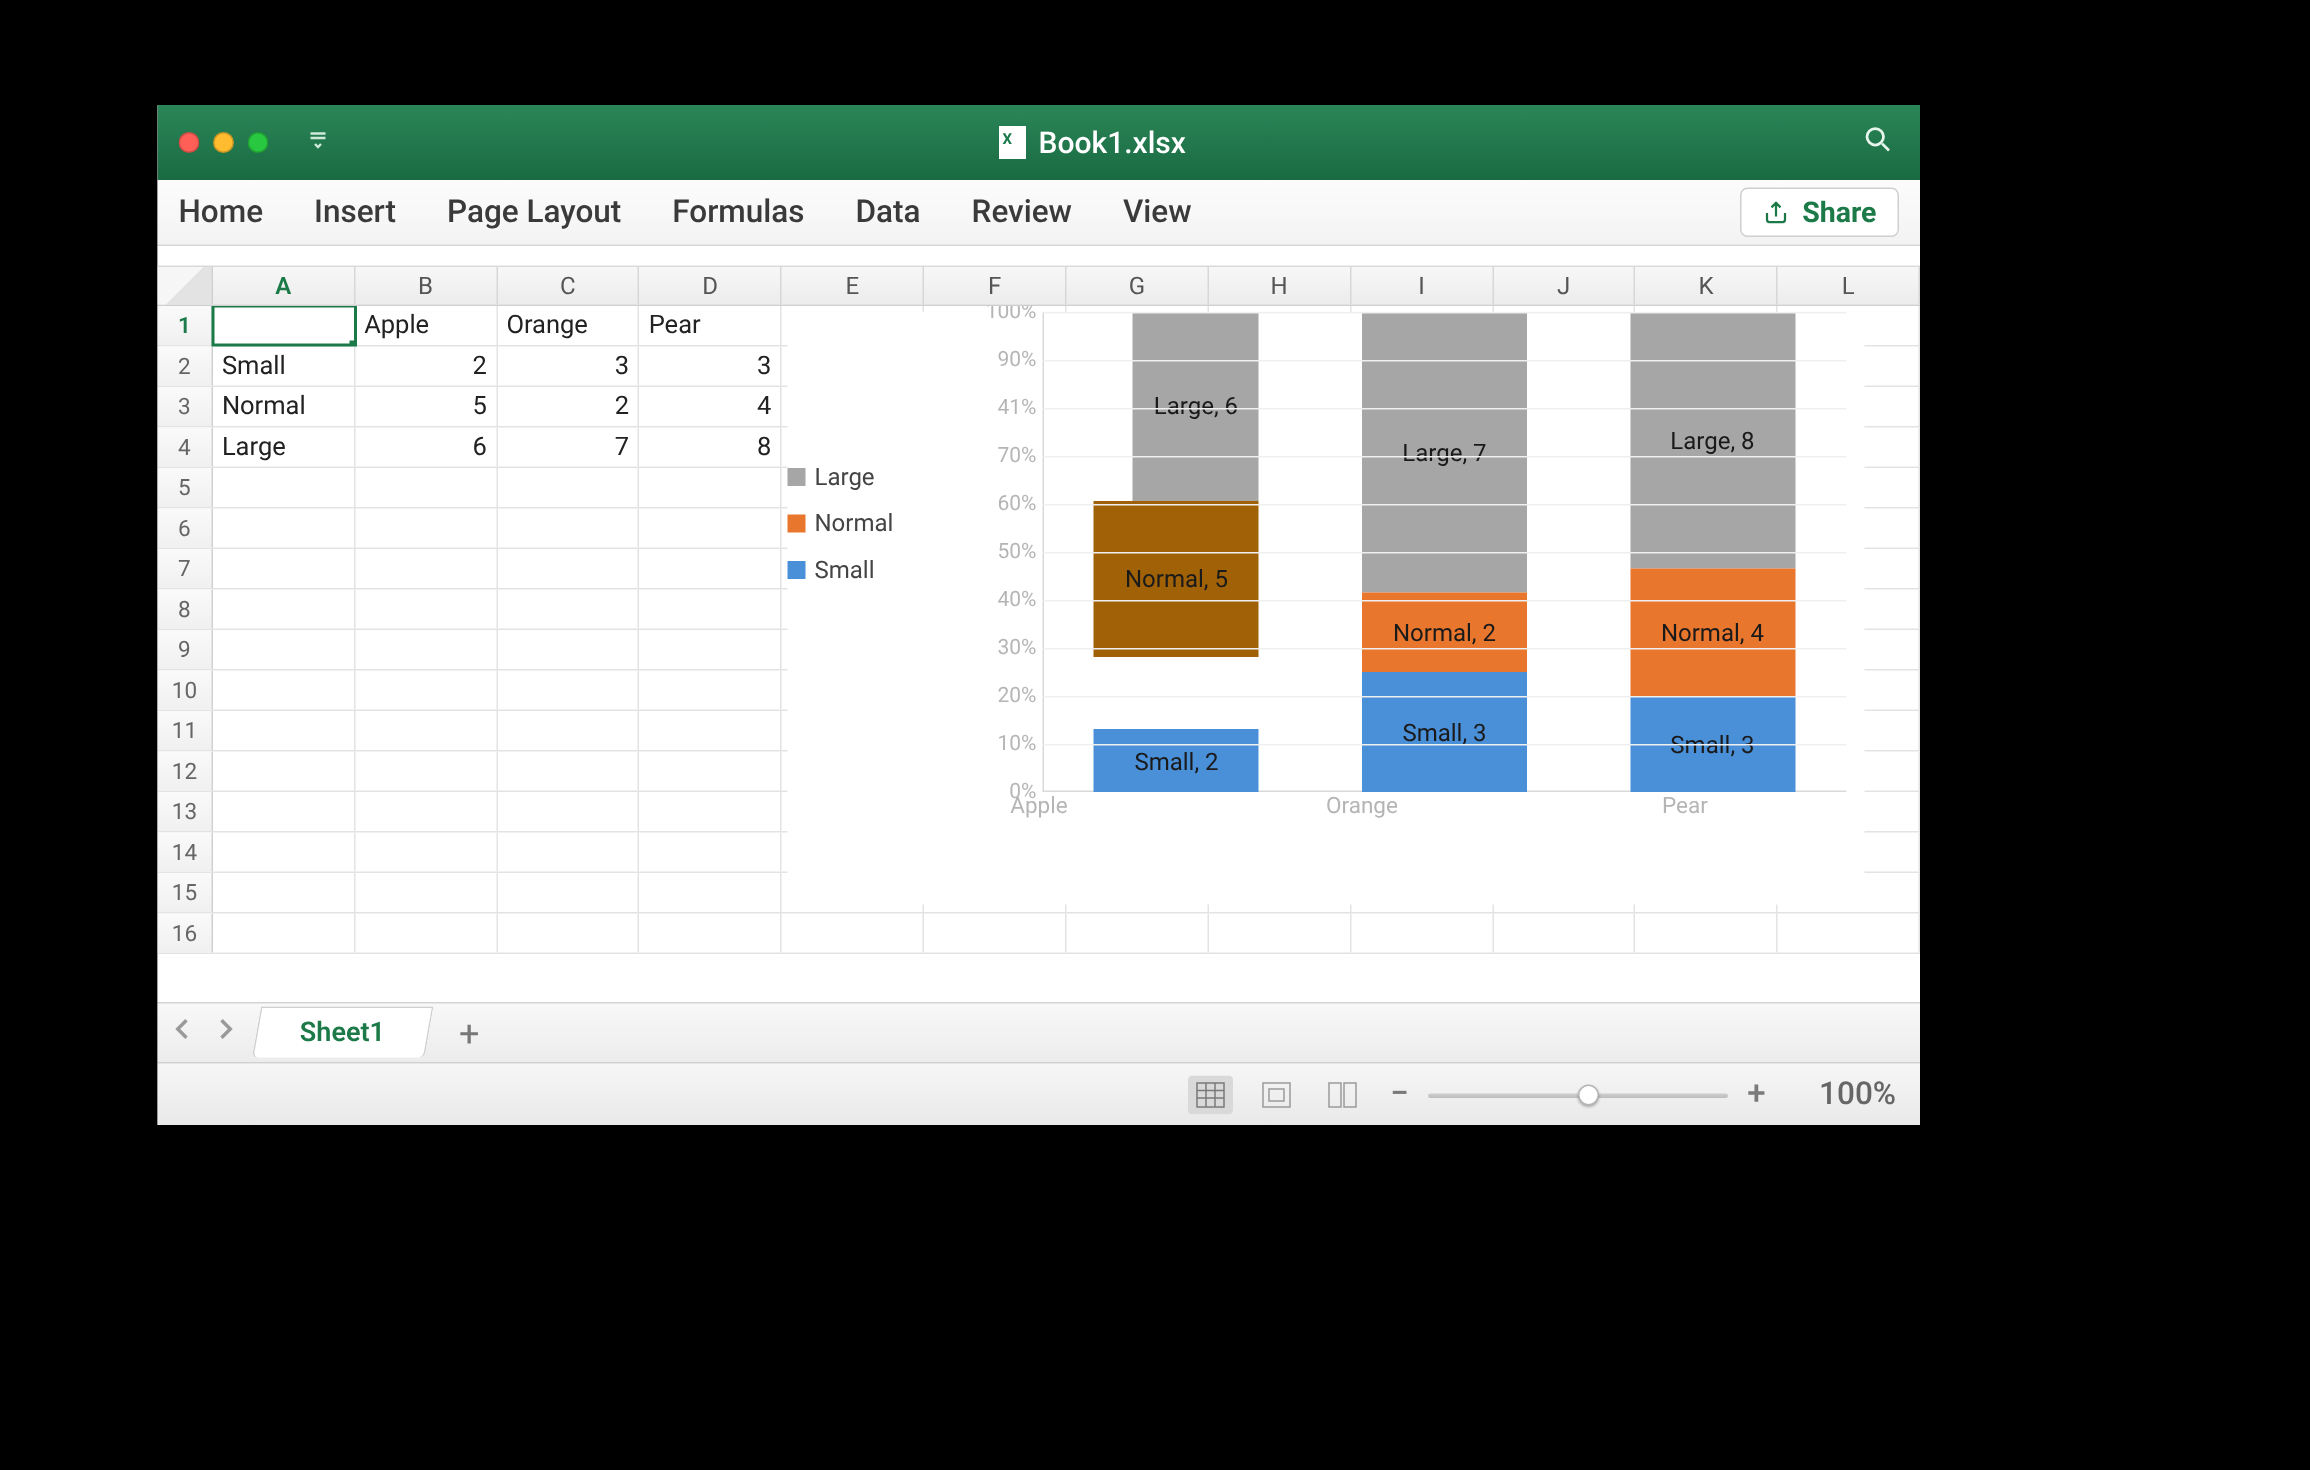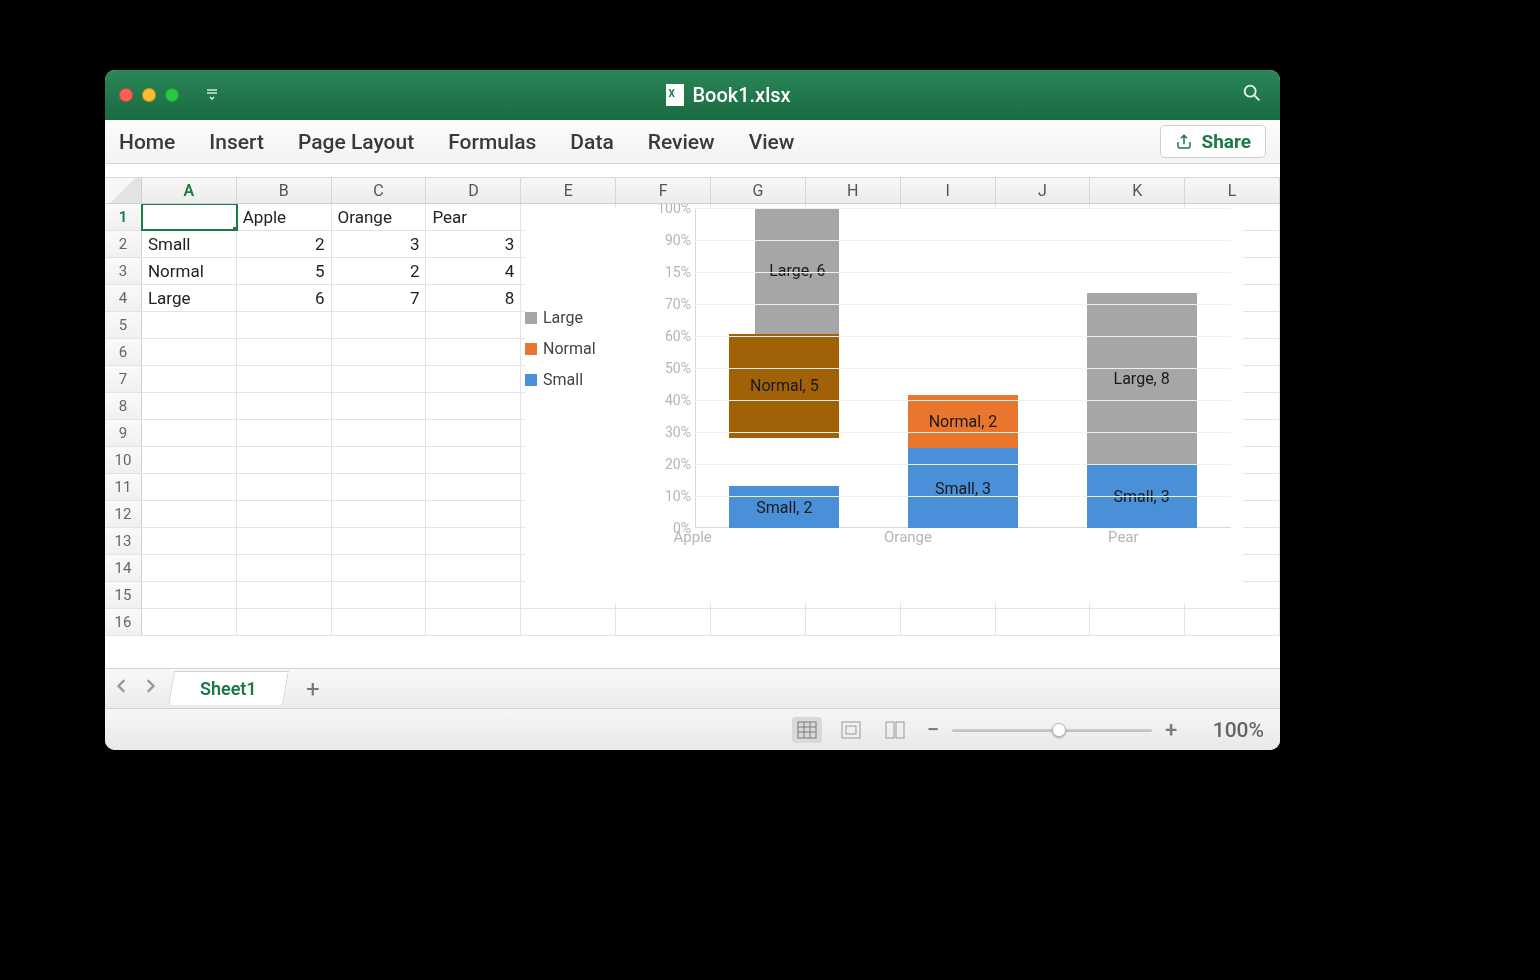--- a/index.html
+++ b/index.html
@@ -3,21 +3,21 @@
 <meta charset="utf-8">
 <style>
 * { box-sizing: border-box; margin: 0; padding: 0; font-family: -apple-system, "Segoe UI", Roboto, Helvetica, Arial, sans-serif; }
 body { background: #000; width: 1540px; height: 980px; position: relative; }
 
 .window {
   position: absolute;
   left: 105px; top: 70px;
   width: 1175px; height: 680px;
   background: #fff;
-  border-radius: 10px;
+  border-radius: 0;
   box-shadow: 0 30px 80px rgba(0,0,0,0.7);
   overflow: hidden;
   display: flex; flex-direction: column;
 }
 
 .titlebar {
   height: 50px;
   background: linear-gradient(#2a8657,#1a6a42);
   display: flex; align-items: center;
   padding: 0 14px;
@@ -445,42 +445,44 @@
           <div class="axis-line-x"></div>
           <div class="bars" id="bars">
               <div class="bar">
                 <div class="seg" style="height: 15.3846%; background: rgb(74, 144, 217); margin-top: 48px;">Small, 2</div>
                 <div class="seg" style="height: 38.4615%; background: #a16207;">Normal, 5</div>
                 <div class="seg" style="height: 46.1538%; background: rgb(166, 166, 166); margin-left: 26px;">Large, 6</div>
               </div>
               <div class="bar">
                 <div class="seg" style="height: 25%; background: rgb(74, 144, 217);">Small, 3</div>
                 <div class="seg" style="height: 16.6667%; background: rgb(232, 118, 45);">Normal, 2</div>
+                <div class="seg" style="height: 58.3333%; background: rgb(166, 166, 166);">Large, 7</div>
               </div>
               <div class="bar">
                 <div class="seg" style="height: 20%; background: rgb(74, 144, 217);">Small, 3</div>
+                <div class="seg" style="height: 26.6667%; background: rgb(232, 118, 45);">Normal, 4</div>
                 <div class="seg" style="height: 53.3333%; background: rgb(166, 166, 166);">Large, 8</div>
               </div>
             </div>
         <div class="ytick" style="top: 320px;">0%</div>
             <div class="ytick" style="top: 288px;">10%</div>
             <div class="gridline" style="top: 288px;"></div>
             <div class="ytick" style="top: 256px;">20%</div>
             <div class="gridline" style="top: 256px;"></div>
             <div class="ytick" style="top: 224px;">30%</div>
             <div class="gridline" style="top: 224px;"></div>
             <div class="ytick" style="top: 192px;">40%</div>
             <div class="gridline" style="top: 192px;"></div>
             <div class="ytick" style="top: 160px;">50%</div>
             <div class="gridline" style="top: 160px;"></div>
             <div class="ytick" style="top: 128px;">60%</div>
             <div class="gridline" style="top: 128px;"></div>
             <div class="ytick" style="top: 96px;">70%</div>
             <div class="gridline" style="top: 96px;"></div>
-            <div class="ytick" style="top: 64px;">15%</div>
+            <div class="ytick" style="top: 64px;">41%</div>
             <div class="gridline" style="top: 64px;"></div>
             <div class="ytick" style="top: 32px;">90%</div>
             <div class="gridline" style="top: 32px;"></div>
             <div class="ytick" style="top: 0px;">100%</div>
             <div class="gridline" style="top: 0px;"></div>
           </div>
       </div>
       <div class="xlabels" id="xlabels">
           <span style="width: 110px; text-align: center;">Apple</span>
           <span style="width: 110px; text-align: center;">Orange</span>

